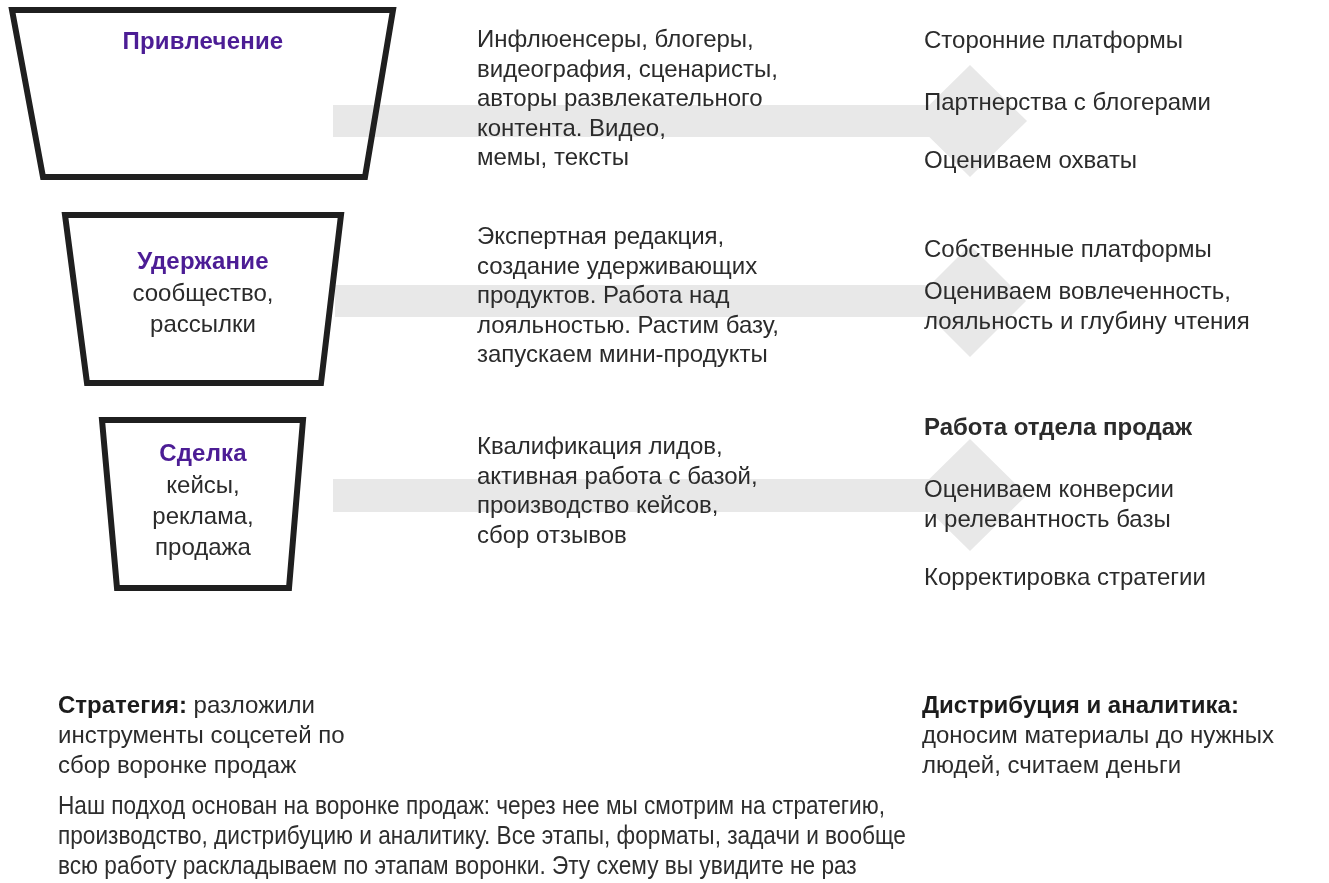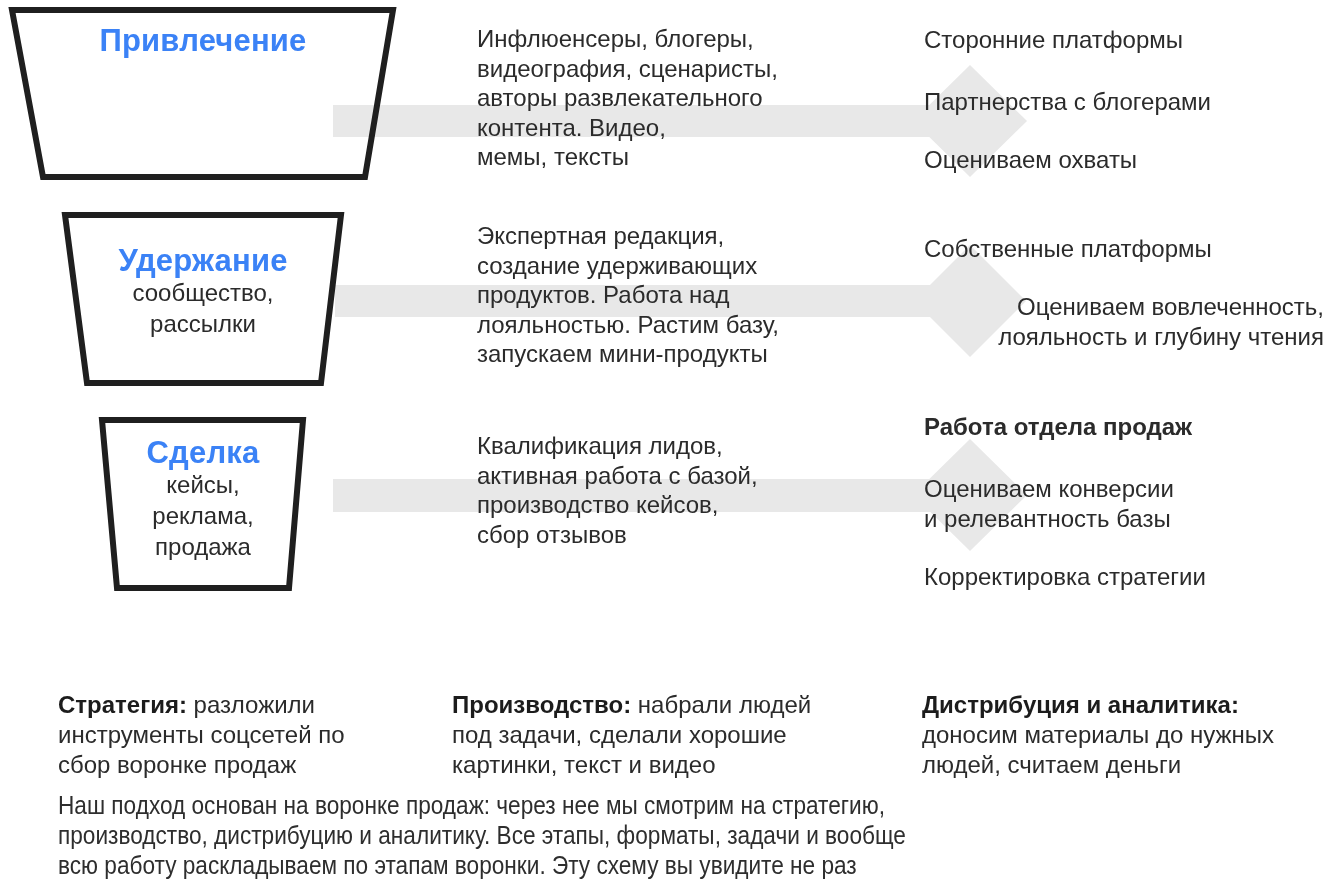--- a/index.html
+++ b/index.html
@@ -9,31 +9,31 @@
     font-family:"Liberation Sans", sans-serif;
   }
   .bg { position:absolute; left:0; top:0; }
   .arrow { fill:#e8e8e8; }
   .trap { fill:none; stroke:#1f1f1f; stroke-width:6; stroke-linejoin:miter; }
 
   .stage-label { position:absolute; text-align:center; }
   .stage-label.s0 { left:38px;  top:25px;  width:330px; }
   .stage-label.s1 { left:53px;  top:245px; width:300px; }
   .stage-label.s2 { left:78px;  top:437px; width:250px; }
-  .stage-title { font-weight:bold; font-size:31px; line-height:32px; color:#3b82f6; letter-spacing:.2px; }
+  .stage-title { font-weight:bold; font-size:24px; line-height:32px; color:#4c1d95; letter-spacing:.2px; }
   .stage-sub   { font-size:24px; line-height:31px; white-space:pre-line; }
 
   .team { position:absolute; left:477px; width:370px; font-size:24px; line-height:29.5px; white-space:pre-line; }
   .team.t0 { top:24px; }
   .team.t1 { top:221px; }
   .team.t2 { top:431px; }
 
   .outcome { position:absolute; left:924px; width:400px; font-size:24px; line-height:30px; white-space:pre-line; }
   .o0-0 { top:25px; }  .o0-1 { top:87px; }  .o0-2 { top:145px; }
-  .o1-0 { top:234px; } .o1-1 { top:292px;text-align:right; }
+  .o1-0 { top:234px; } .o1-1 { top:276px; }
   .o2-0 { top:412px;font-weight:bold; } .o2-1 { top:474px; } .o2-2 { top:562px; }
 
   .legend-item { position:absolute; top:660px; width:400px; font-size:24px; line-height:30px; white-space:pre-line; }
   .legend-item.l0 { left:58px; }
   .legend-item.l1 { left:452px; }
   .legend-item.l2 { left:922px; }
   .legend-lead { font-weight:bold; color:#1c1c1c; }
 
   .footer {
     position:absolute; left:58px; top:790px; width:1200px;
@@ -107,25 +107,20 @@
   <div class="outcome o2-0">Работа отдела продаж</div>
   <div class="outcome o2-1">Оцениваем конверсии
 и релевантность базы</div>
   <div class="outcome o2-2">Корректировка стратегии</div>
 
   <div class="legend-item l0">
     <span class="legend-lead">Стратегия:</span><span> разложили
 инструменты соцсетей по
 сбор воронке продаж</span>
   </div>
-  <div class="legend-item l1">
-    <span class="legend-lead">Производство:</span><span> набрали людей
-под задачи, сделали хорошие
-картинки, текст и видео</span>
-  </div>
   <div class="legend-item l2">
     <span class="legend-lead">Дистрибуция и аналитика:</span><span>
 доносим материалы до нужных
 людей, считаем деньги</span>
   </div>
 
   <div class="footer">Наш подход основан на воронке продаж: через нее мы смотрим на стратегию,
 производство, дистрибуцию и аналитику. Все этапы, форматы, задачи и вообще
 всю работу раскладываем по этапам воронки. Эту схему вы увидите не раз</div>
 

